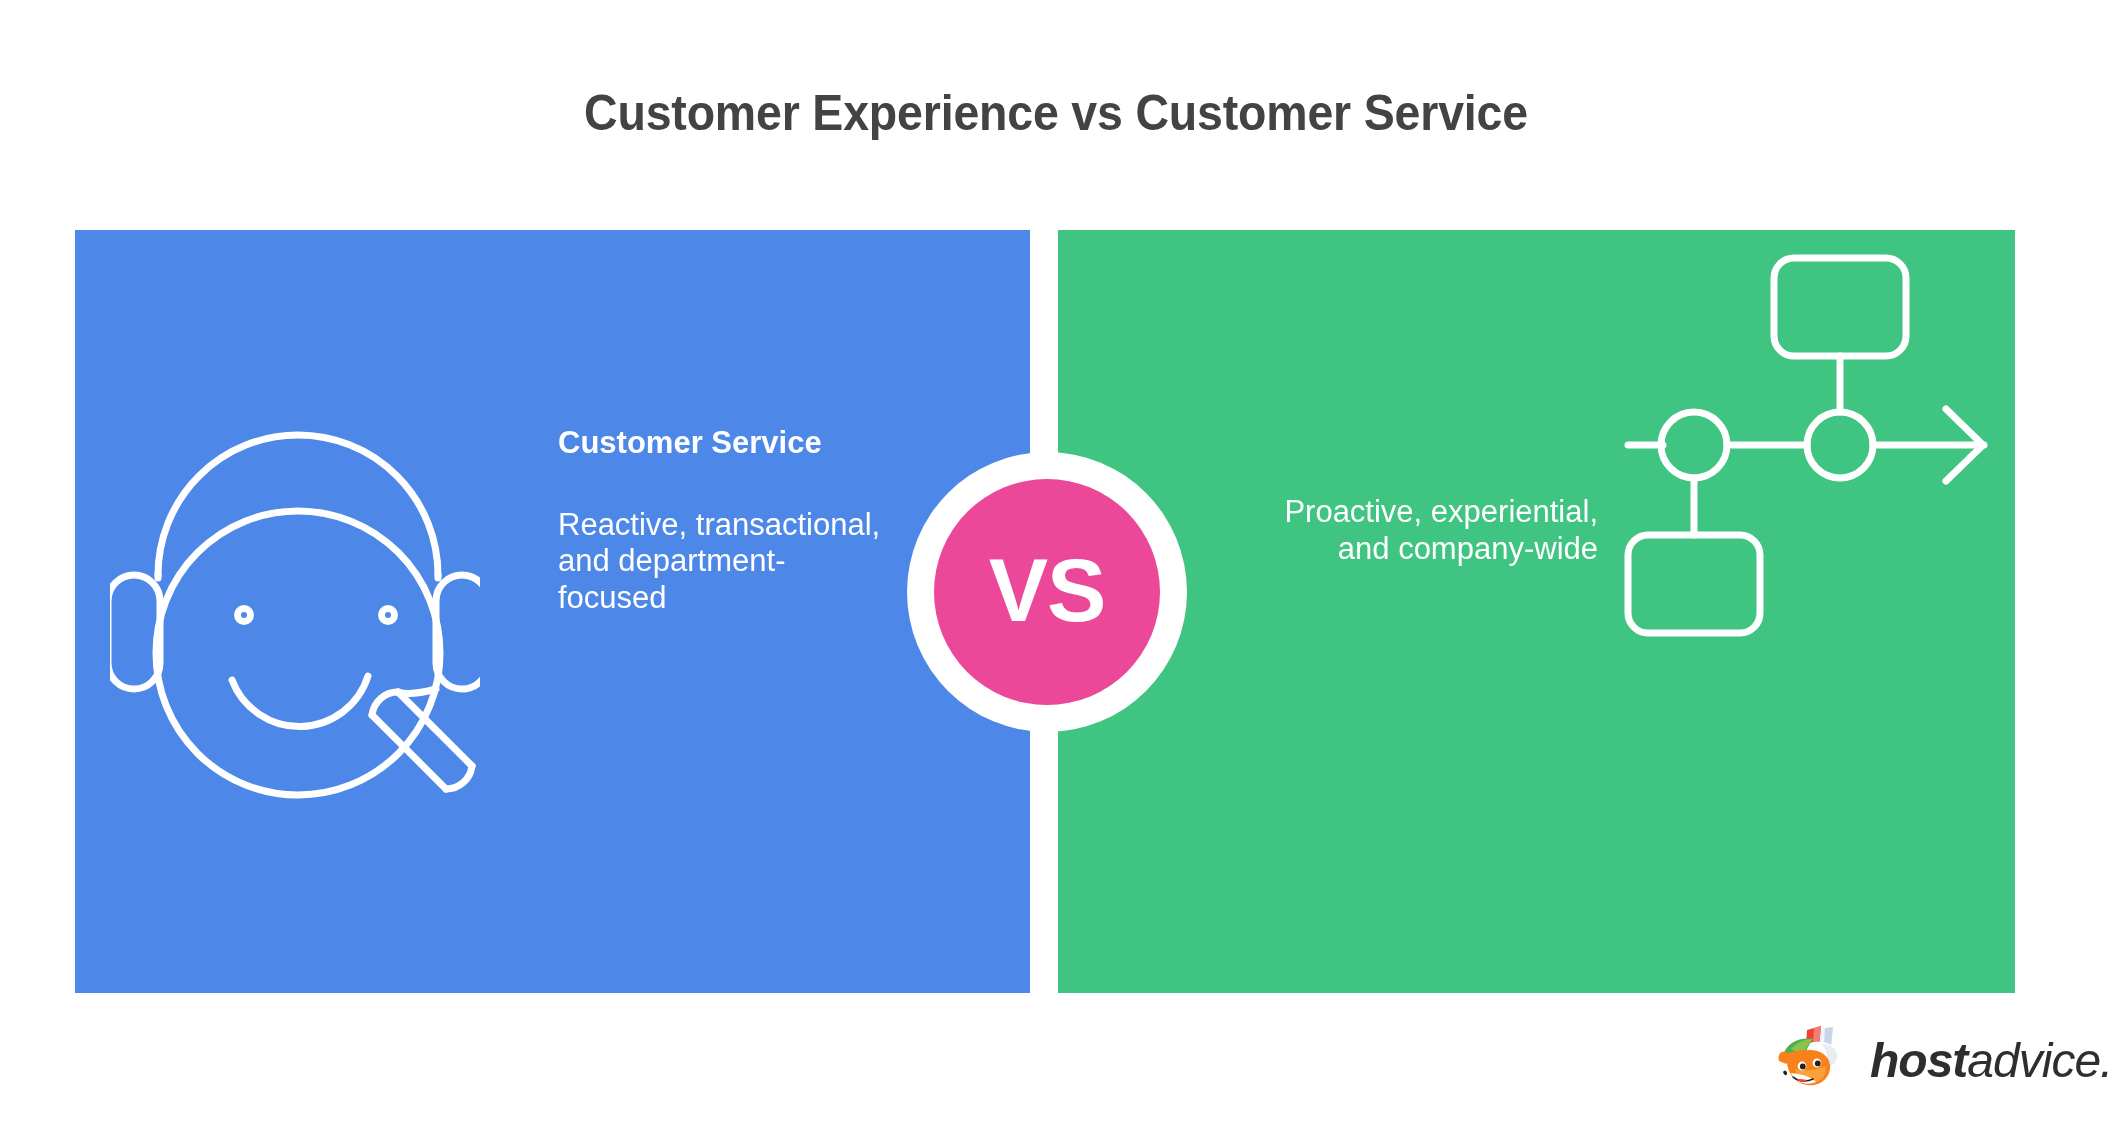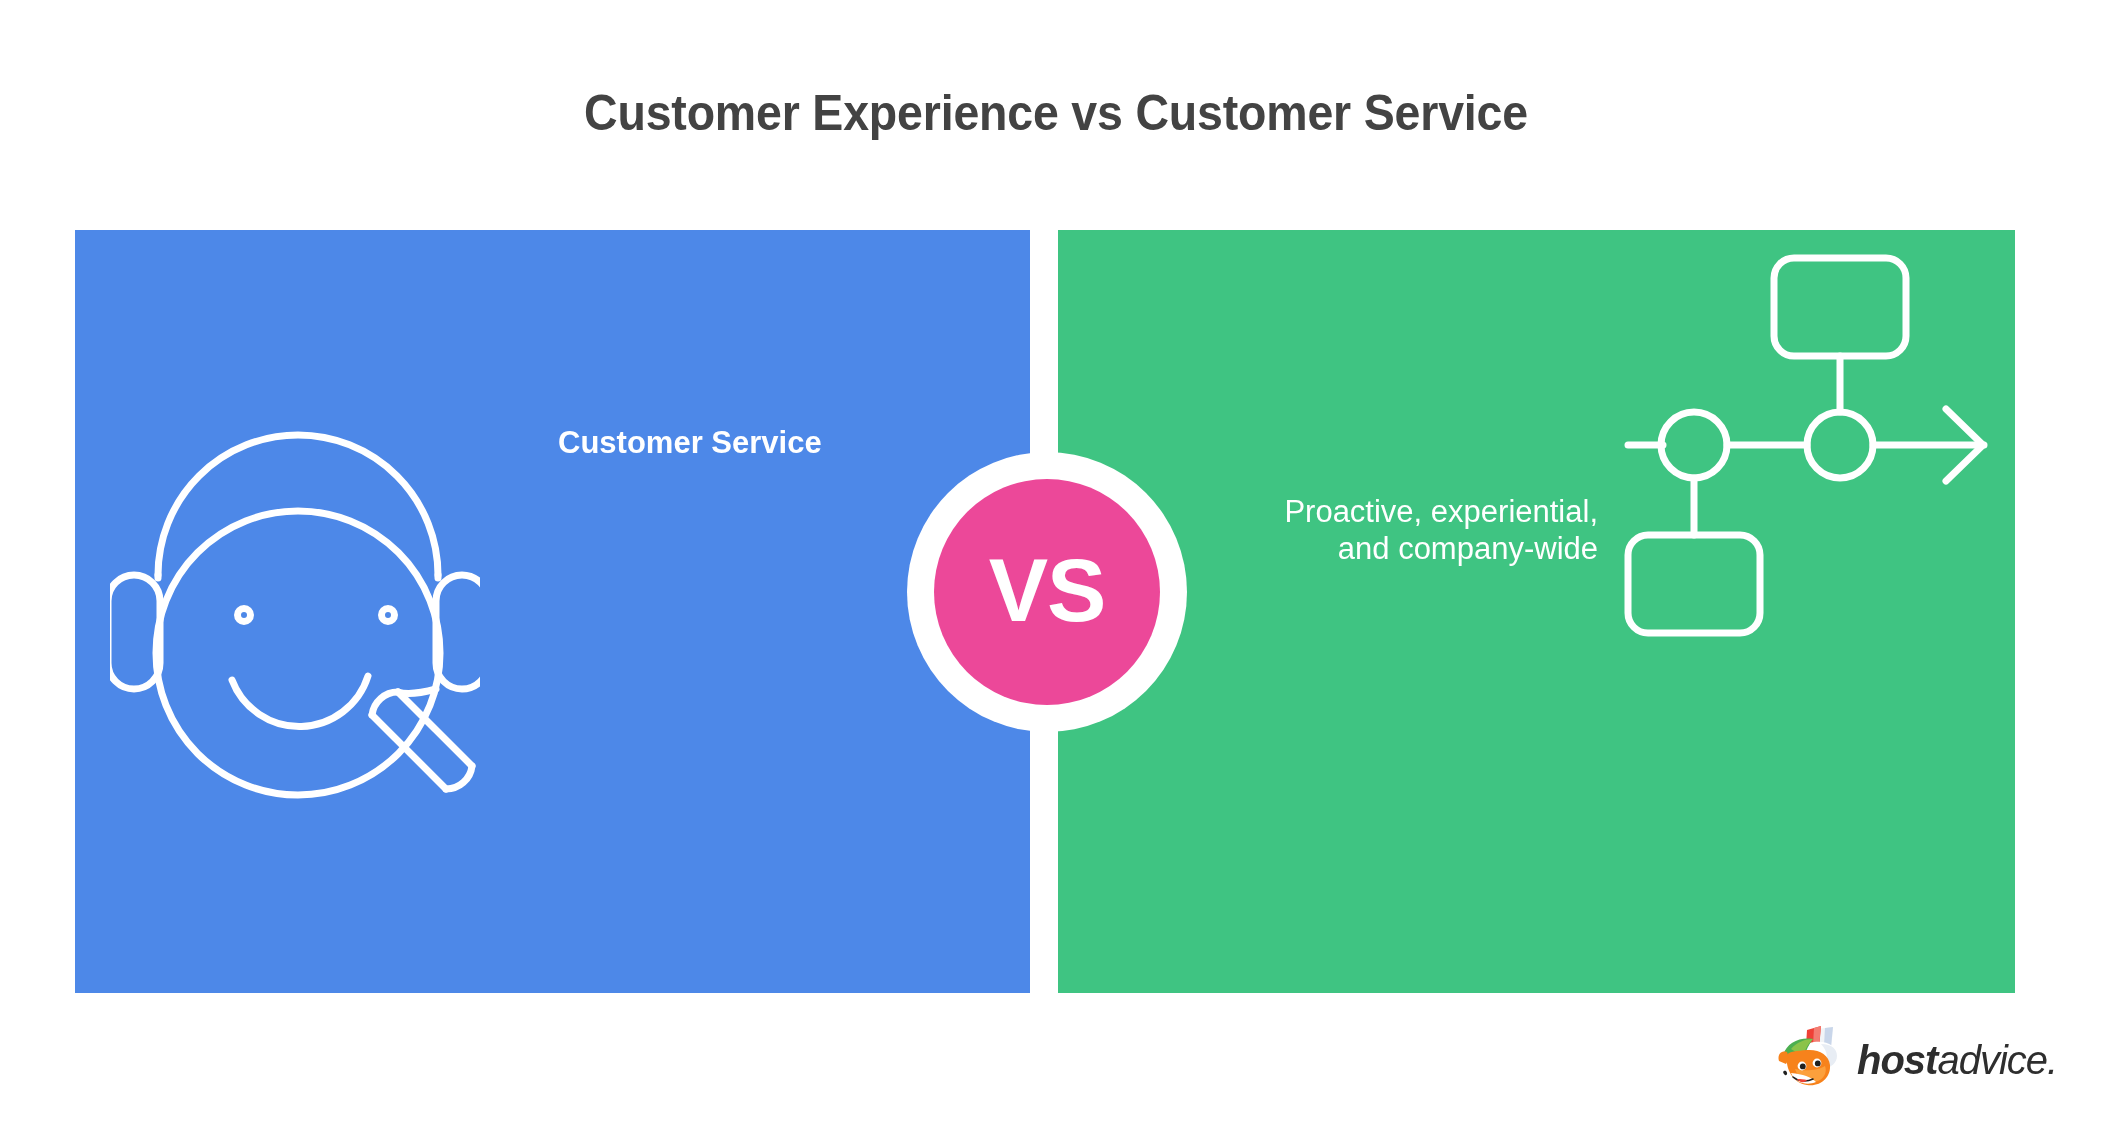--- a/index.html
+++ b/index.html
@@ -147,24 +147,24 @@
     height: 80px;
     display: flex;
     align-items: center;
   }
   .logo-mark {
     width: 76px;
     height: 70px;
     flex: none;
   }
   .logo-text {
-    font-size: 40px;
+    font-size: 48px;
     font-style: italic;
     color: #2e2e2e;
-    margin-left: 8px;
+    margin-left: 21px;
     white-space: nowrap;
     letter-spacing: -1px;
   }
   .logo-host { font-weight: bold; }
   .logo-advice { font-weight: normal; }
 </style>
 </head>
 <body>
 
 <div id="stage">
@@ -196,20 +196,21 @@
 
         <path d="M288 292 L362 366" stroke-width="7"></path>
         <path d="M262 315 L336 389"></path>
         <path d="M362 366 A26 26 0 0 1 336 389"></path>
         <path d="M288 292 A26 26 0 0 0 262 315"></path>
       </svg>
     </div>
 
     <div class="text-block text-left">
       <div class="panel-heading">Customer Service</div>
+      <div class="panel-body">Reactive, transactional, and department-focused</div>
     </div>
   </div>
 
   <div class="panel panel-right">
 
     <div class="text-block text-right">
       <div class="panel-body">Proactive, experiential, and company-wide</div>
     </div>
 
     <div class="icon-right">

